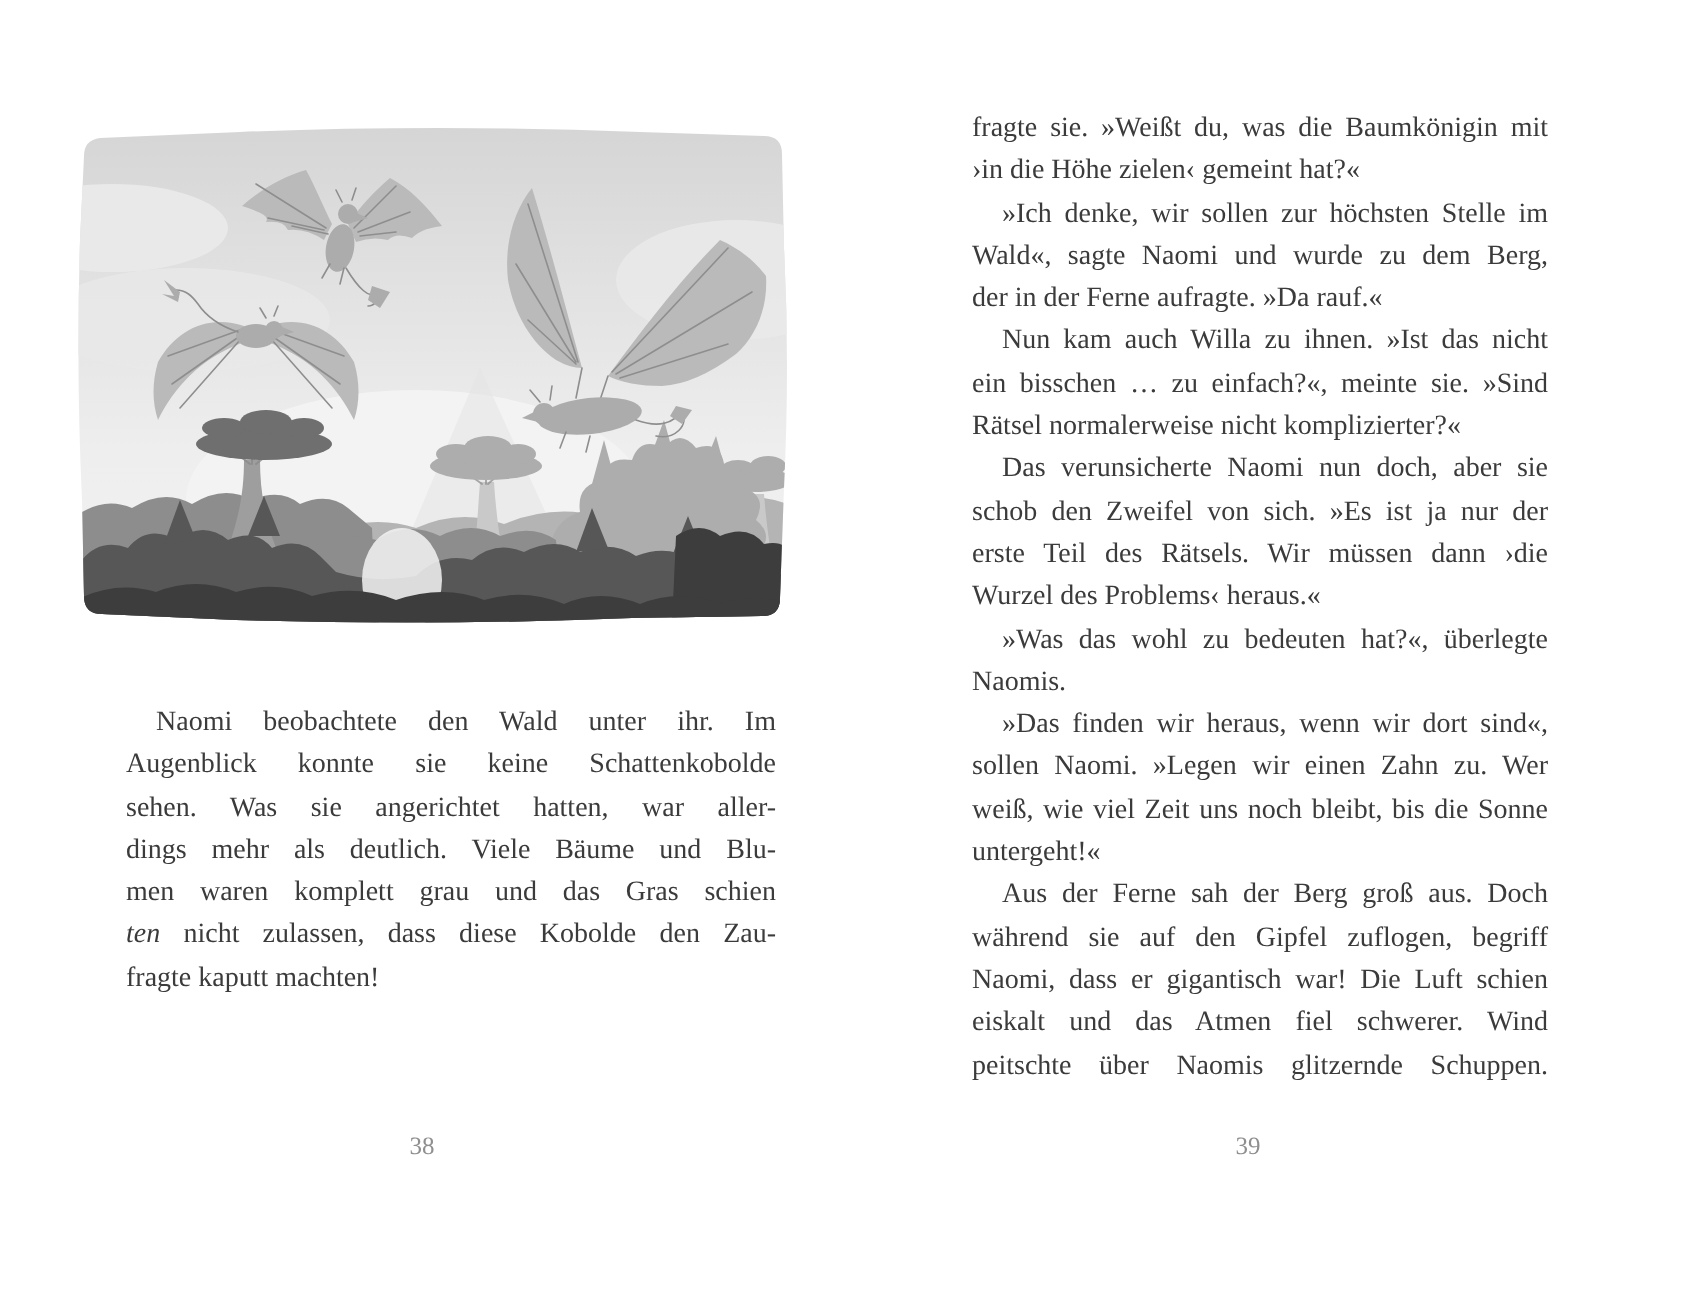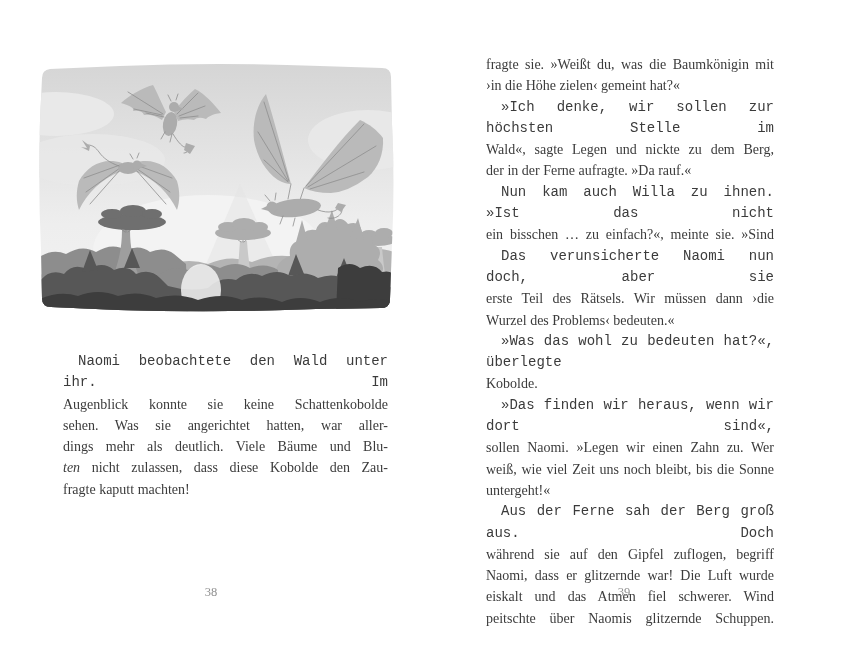--- a/index.html
+++ b/index.html
@@ -13,24 +13,24 @@
   html,body{margin:0;padding:0;width:844px;height:648px;background:var(--paper);
     font-family:"Liberation Serif","DejaVu Serif",serif;}
   .spread{position:relative;width:844px;height:648px;background:var(--paper);overflow:hidden;}
   figure.illustration{position:absolute;left:38px;top:62px;width:356px;height:250px;margin:0;}
   figure.illustration svg{display:block;width:100%;height:100%;}
   .textblock{position:absolute;font-size:14px;line-height:21.3px;color:var(--ink);}
   .left-text{left:63px;top:351px;width:325px;}
   .right-text{left:486px;top:54px;width:288px;}
   .line{white-space:normal;}
   .line.just{text-align:justify;text-align-last:justify;}
-  .line.indent{text-indent:15px;font-family:Liberation Mono, monospace;}
+  .line.indent{text-indent:15px;}
   .line i{font-style:italic;}
   .pagenum{position:absolute;top:566px;width:40px;text-align:center;
-    font-size:12.5px;line-height:14px;color:var(--pagenum);margin-top:19px;}
+    font-size:12.5px;line-height:14px;color:var(--pagenum);}
   .pagenum.pn-left{left:191px;} .pagenum.pn-right{left:604px;}
   
   .s-top{stop-color:var(--sky_top);} .s-bot{stop-color:var(--sky_bottom);}
   .c-cloud{fill:var(--cloud);} .c-cloudl{fill:var(--cloud_light);}
   .c-mountain{fill:var(--mountain);}
   .c-fback{fill:var(--forest_back);} .c-fmid{fill:var(--forest_mid);}
   .c-fdark{fill:var(--forest_dark);} .c-fdarkest{fill:var(--forest_darkest);}
   .c-canl{fill:var(--canopy_light);} .c-cand{fill:var(--canopy_dark);}
   .c-trl{fill:var(--trunk_light);} .c-trd{fill:var(--trunk_dark);}
   .c-dw{fill:var(--dragon_wing);} .c-db{fill:var(--dragon_body);}
@@ -190,46 +190,49 @@
           </g>
         </g>
       </svg>
     </figure>
 
     <div class="textblock left-text" id="left-lines">
         <div class="line just indent"><span>Naomi beobachtete den Wald unter ihr. Im</span></div>
         <div class="line just"><span>Augenblick konnte sie keine Schattenkobolde</span></div>
         <div class="line just"><span>sehen. Was sie angerichtet hatten, war aller-</span></div>
         <div class="line just"><span>dings mehr als deutlich. Viele Bäume und Blu-</span></div>
+        <div class="line just"><span>men waren komplett grau und das Gras schien</span></div>
         <div class="line just"><i>ten</i><span> nicht zulassen, dass diese Kobolde den Zau-</span></div>
         <div class="line"><span>fragte kaputt machten!</span></div>
       </div>
     <div class="pagenum pn-left">38</div>
   </section>
 
   <section>
     <div class="textblock right-text" id="right-lines">
         <div class="line just"><span>fragte sie. »Weißt du, was die Baumkönigin mit</span></div>
         <div class="line"><span>›in die Höhe zielen‹ gemeint hat?«</span></div>
         <div class="line just indent"><span>»Ich denke, wir sollen zur höchsten Stelle im</span></div>
-        <div class="line just"><span>Wald«, sagte Legen und nickte zu dem Berg,</span></div>
+        <div class="line just"><span>Wald«, sagte Naomi und wurde zu dem Berg,</span></div>
         <div class="line"><span>der in der Ferne aufragte. »Da rauf.«</span></div>
         <div class="line just indent"><span>Nun kam auch Willa zu ihnen. »Ist das nicht</span></div>
         <div class="line just"><span>ein bisschen … zu einfach?«, meinte sie. »Sind</span></div>
+        <div class="line"><span>Rätsel normalerweise nicht komplizierter?«</span></div>
         <div class="line just indent"><span>Das verunsicherte Naomi nun doch, aber sie</span></div>
+        <div class="line just"><span>schob den Zweifel von sich. »Es ist ja nur der</span></div>
         <div class="line just"><span>erste Teil des Rätsels. Wir müssen dann ›die</span></div>
-        <div class="line"><span>Wurzel des Problems‹ bedeuten.«</span></div>
+        <div class="line"><span>Wurzel des Problems‹ heraus.«</span></div>
         <div class="line just indent"><span>»Was das wohl zu bedeuten hat?«, überlegte</span></div>
-        <div class="line"><span>Kobolde.</span></div>
+        <div class="line"><span>Naomis.</span></div>
         <div class="line just indent"><span>»Das finden wir heraus, wenn wir dort sind«,</span></div>
         <div class="line just"><span>sollen Naomi. »Legen wir einen Zahn zu. Wer</span></div>
         <div class="line just"><span>weiß, wie viel Zeit uns noch bleibt, bis die Sonne</span></div>
         <div class="line"><span>untergeht!«</span></div>
         <div class="line just indent"><span>Aus der Ferne sah der Berg groß aus. Doch</span></div>
         <div class="line just"><span>während sie auf den Gipfel zuflogen, begriff</span></div>
-        <div class="line just"><span>Naomi, dass er glitzernde war! Die Luft wurde</span></div>
+        <div class="line just"><span>Naomi, dass er gigantisch war! Die Luft schien</span></div>
         <div class="line just"><span>eiskalt und das Atmen fiel schwerer. Wind</span></div>
         <div class="line just"><span>peitschte über Naomis glitzernde Schuppen.</span></div>
       </div>
     <div class="pagenum pn-right">39</div>
   </section>
 
 </div>
 
 </body></html>

